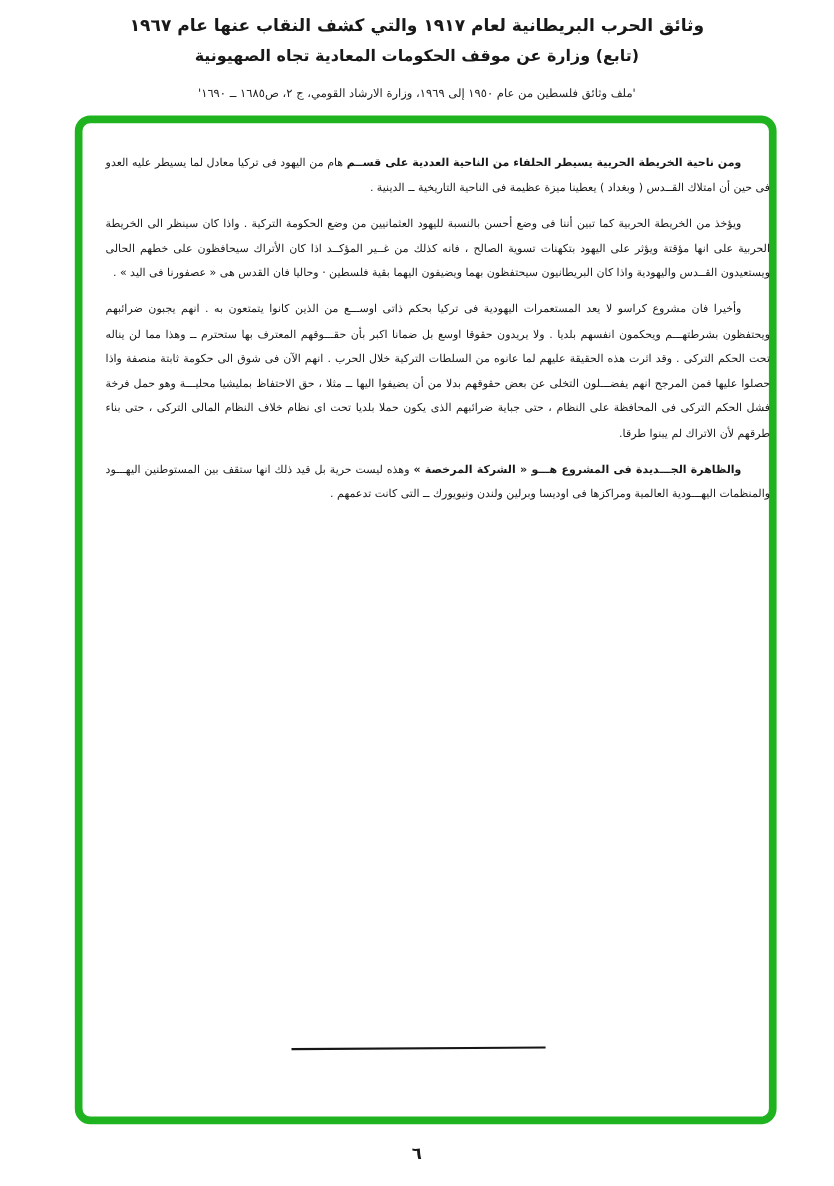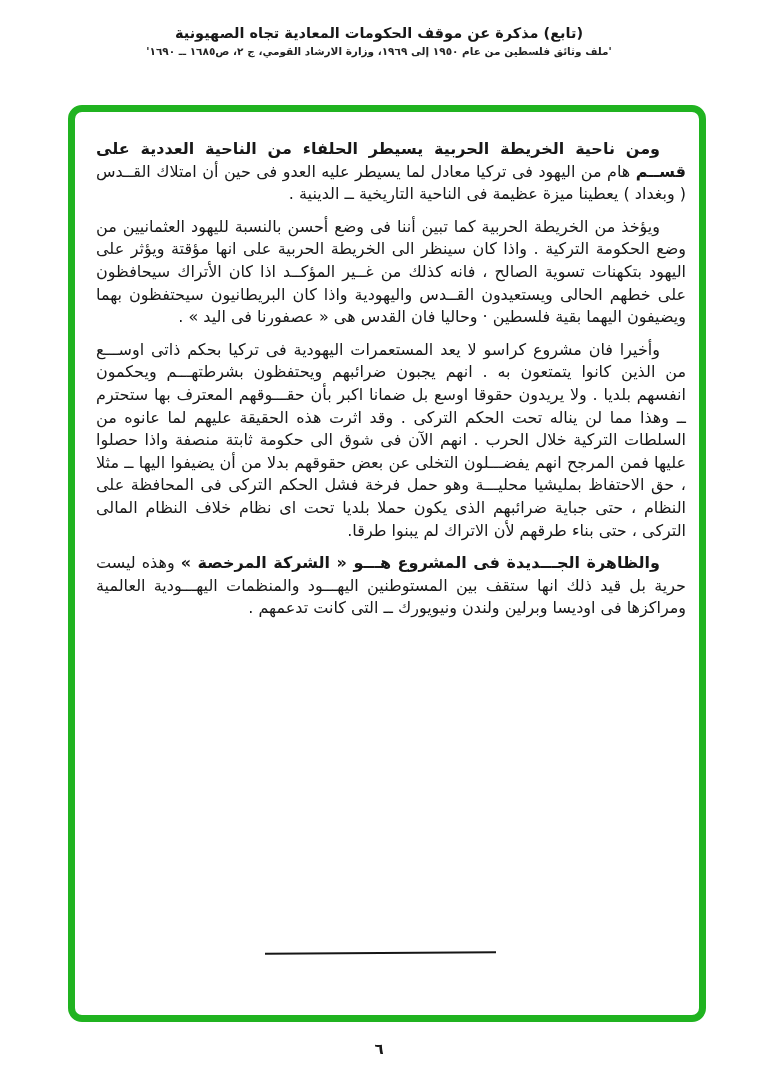--- a/index.html
+++ b/index.html
@@ -16,37 +16,37 @@
     position:absolute;top:14px;left:0;right:0;
     text-align:center;direction:rtl;
   }
   .header .h1{
     font-size:15.5px;font-weight:bold;letter-spacing:0;
   }
   .header .h2{
     font-size:14.5px;font-weight:bold;margin-top:11px;
   }
   .header .h3{
-    font-size:10.5px;font-weight:bold;margin-top:4px;color:#222;
+    font-size:10.5px;font-weight:normal;margin-top:20px;color:#222;
   }
   .green-box{
     position:absolute;
     left:68px;top:105px;
     width:638px;height:917px;
     border:7px solid #20b320;
     border-radius:14px;
     box-sizing:border-box;
     background:#ffffff;
   }
   .text-block{
     position:absolute;
-    top:138px;left:96px;right:72px;
+    top:138px;left:96px;right:58px;
     direction:rtl;
     text-align:justify;
-    font-size:16px;
+    font-size:10px;
     line-height:22.6px;
   }
   .para{
     margin:0 0 10px 0;
     text-indent:26px;
   }
   .para strong{font-weight:bold;}
   .divider{
     position:absolute;
     left:265px;top:952px;
@@ -60,21 +60,22 @@
     text-align:center;
     font-size:15px;font-weight:bold;
   }
 </style>
 </head>
 <body>
 
 <div class="page">
 
   <div class="header">
-    <div class="h2">(تابع) مذكرة عن موقف الحكومات المعادية تجاه الصهيونية</div>
+    <div class="h1">وثائق الحرب البريطانية لعام ١٩١٧ والتي كشف النقاب عنها عام ١٩٦٧</div>
+    <div class="h2">(تابع) وزارة عن موقف الحكومات المعادية تجاه الصهيونية</div>
     <div class="h3">'ملف وثائق فلسطين من عام ١٩٥٠ إلى ١٩٦٩، وزارة الارشاد القومي، ج ٢، ص١٦٨٥ ــ ١٦٩٠'</div>
   </div>
 
   <div class="green-box"></div>
 
   <div class="text-block">
     <p class="para"><strong>ومن ناحية الخريطة الحربية يسيطر الحلفاء من الناحية العددية على قســم</strong><span> هام من اليهود فى تركيا معادل لما يسيطر عليه العدو فى حين أن امتلاك القــدس ( وبغداد ) يعطينا ميزة عظيمة فى الناحية التاريخية ــ الدينية .</span></p>
     <p class="para"><strong></strong><span>ويؤخذ من الخريطة الحربية كما تبين أننا فى وضع أحسن بالنسبة لليهود العثمانيين من وضع الحكومة التركية . واذا كان سينظر الى الخريطة الحربية على انها مؤقتة ويؤثر على اليهود بتكهنات تسوية الصالح ، فانه كذلك من غــير المؤكــد اذا كان الأتراك سيحافظون على خطهم الحالى ويستعيدون القــدس واليهودية واذا كان البريطانيون سيحتفظون بهما ويضيفون اليهما بقية فلسطين · وحاليا فان القدس هى « عصفورنا فى اليد » .</span></p>
     <p class="para"><strong></strong><span>وأخيرا فان مشروع كراسو لا يعد المستعمرات اليهودية فى تركيا بحكم ذاتى اوســـع من الذين كانوا يتمتعون به . انهم يجبون ضرائبهم ويحتفظون بشرطتهـــم ويحكمون انفسهم بلديا . ولا يريدون حقوقا اوسع بل ضمانا اكبر بأن حقـــوقهم المعترف بها ستحترم ــ وهذا مما لن يناله تحت الحكم التركى . وقد اثرت هذه الحقيقة عليهم لما عانوه من السلطات التركية خلال الحرب . انهم الآن فى شوق الى حكومة ثابتة منصفة واذا حصلوا عليها فمن المرجح انهم يفضـــلون التخلى عن بعض حقوقهم بدلا من أن يضيفوا اليها ــ مثلا ، حق الاحتفاظ بمليشيا محليـــة وهو حمل فرخة فشل الحكم التركى فى المحافظة على النظام ، حتى جباية ضرائبهم الذى يكون حملا بلديا تحت اى نظام خلاف النظام المالى التركى ، حتى بناء طرقهم لأن الاتراك لم يبنوا طرقا.</span></p>
     <p class="para"><strong>والظاهرة الجـــديدة فى المشروع هـــو « الشركة المرخصة »</strong><span> وهذه ليست حرية بل قيد ذلك انها ستقف بين المستوطنين اليهـــود والمنظمات اليهـــودية العالمية ومراكزها فى اوديسا وبرلين ولندن ونيويورك ــ التى كانت تدعمهم .</span></p>

